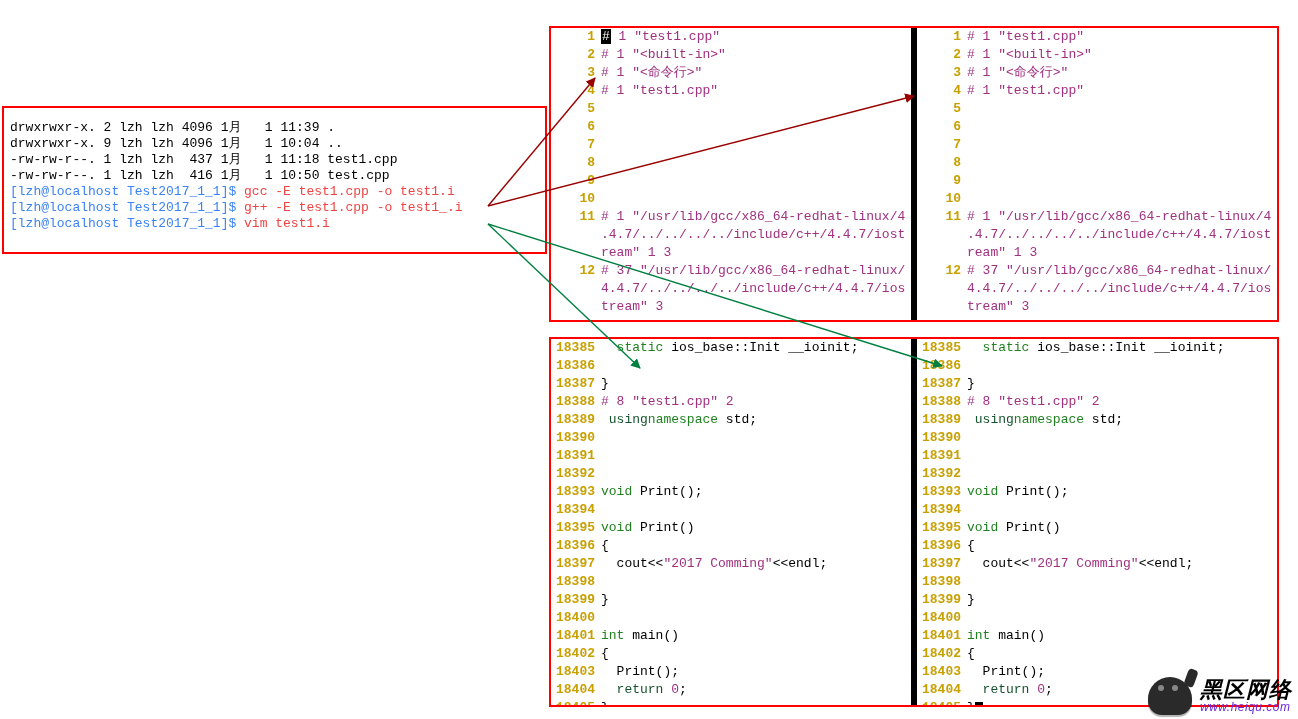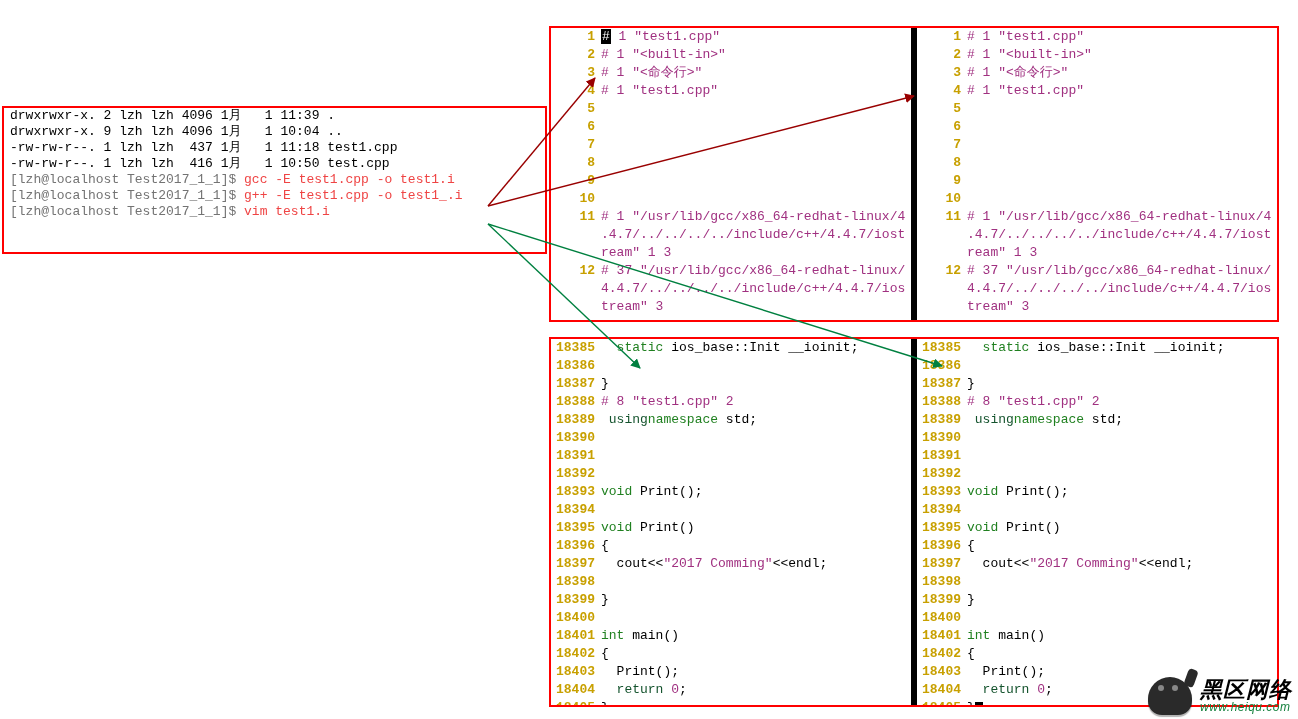--- a/index.html
+++ b/index.html
@@ -13,23 +13,23 @@
     position: relative;
     overflow: hidden;
   }
   .panel {
     position: absolute;
     border: 2px solid #ff0000;
     background: #ffffff;
     box-sizing: border-box;
     overflow: hidden;
   }
-  .terminal { left: 2px; top: 106px; width: 545px; height: 148px; padding: 0 6px; line-height: 16px; }
+  .terminal { left: 2px; top: 106px; width: 545px; height: 148px; padding: 12px 6px; line-height: 16px; }
   .terminal-line { white-space: pre; color: #000; }
-  .prompt { color: #737373; }
+  .prompt { color: #3b82f6; }
   .cmd { color: #ef4444; }
   
   .editor-top { left: 549px; top: 26px; width: 730px; height: 296px; }
   .editor-bot { left: 549px; top: 337px; width: 730px; height: 370px; }
   
   .split { display: flex; width: 100%; height: 100%; }
   .pane { flex: 1; position: relative; overflow: hidden; }
   .vbar { width: 6px; background: #000; }
   
   .cline { display: flex; white-space: pre; line-height: 18px; height: 18px; }
@@ -44,21 +44,21 @@
   .plain  { color: #000; }
   .cursor-bg { background:#000; color:#fff; padding:0 1px;}
   .cursor-box { display:inline-block; width:8px; height:12px; background:#000; vertical-align: middle;}
   
   .watermark { position:absolute; right:6px; bottom:4px; display:flex; align-items:center; gap:8px; }
   .wm-icon { width:44px; height:38px; border-radius:22px 22px 14px 14px; background:#2a2a2a; position:relative; box-shadow:0 2px 1px rgba(0,0,0,.3);}
   .wm-icon::before{content:"";position:absolute;top:-8px;right:-4px;width:10px;height:18px;border-radius:4px;background:#2a2a2a;transform:rotate(20deg);}
   .wm-icon::after{content:"";position:absolute;top:8px;left:10px;width:6px;height:6px;border-radius:50%;background:#888;box-shadow:14px 0 0 #888;}
   .wm-txt { text-align:left; font-family: "SimHei","Microsoft YaHei",sans-serif; line-height:1.05;}
   .wm-cn { font-size:22px; font-weight:bold; font-style:italic; color:#000; letter-spacing:1px;text-align:right;}
-  .wm-url { font-size:12px; font-style:italic; color:#15803d; letter-spacing:0.5px;}
+  .wm-url { font-size:12px; font-style:italic; color:#6d28d9; letter-spacing:0.5px;}
   
   svg.arrows { position:absolute; left:0; top:0; width:1298px; height:719px; pointer-events:none; }
 </style>
 </head>
 <body>
 
 <div class="panel terminal">
   <div id="term-lines">
       <div class="terminal-line">drwxrwxr-x. 2 lzh lzh 4096 1月   1 11:39 .</div>
       <div class="terminal-line">drwxrwxr-x. 9 lzh lzh 4096 1月   1 10:04 ..</div>

